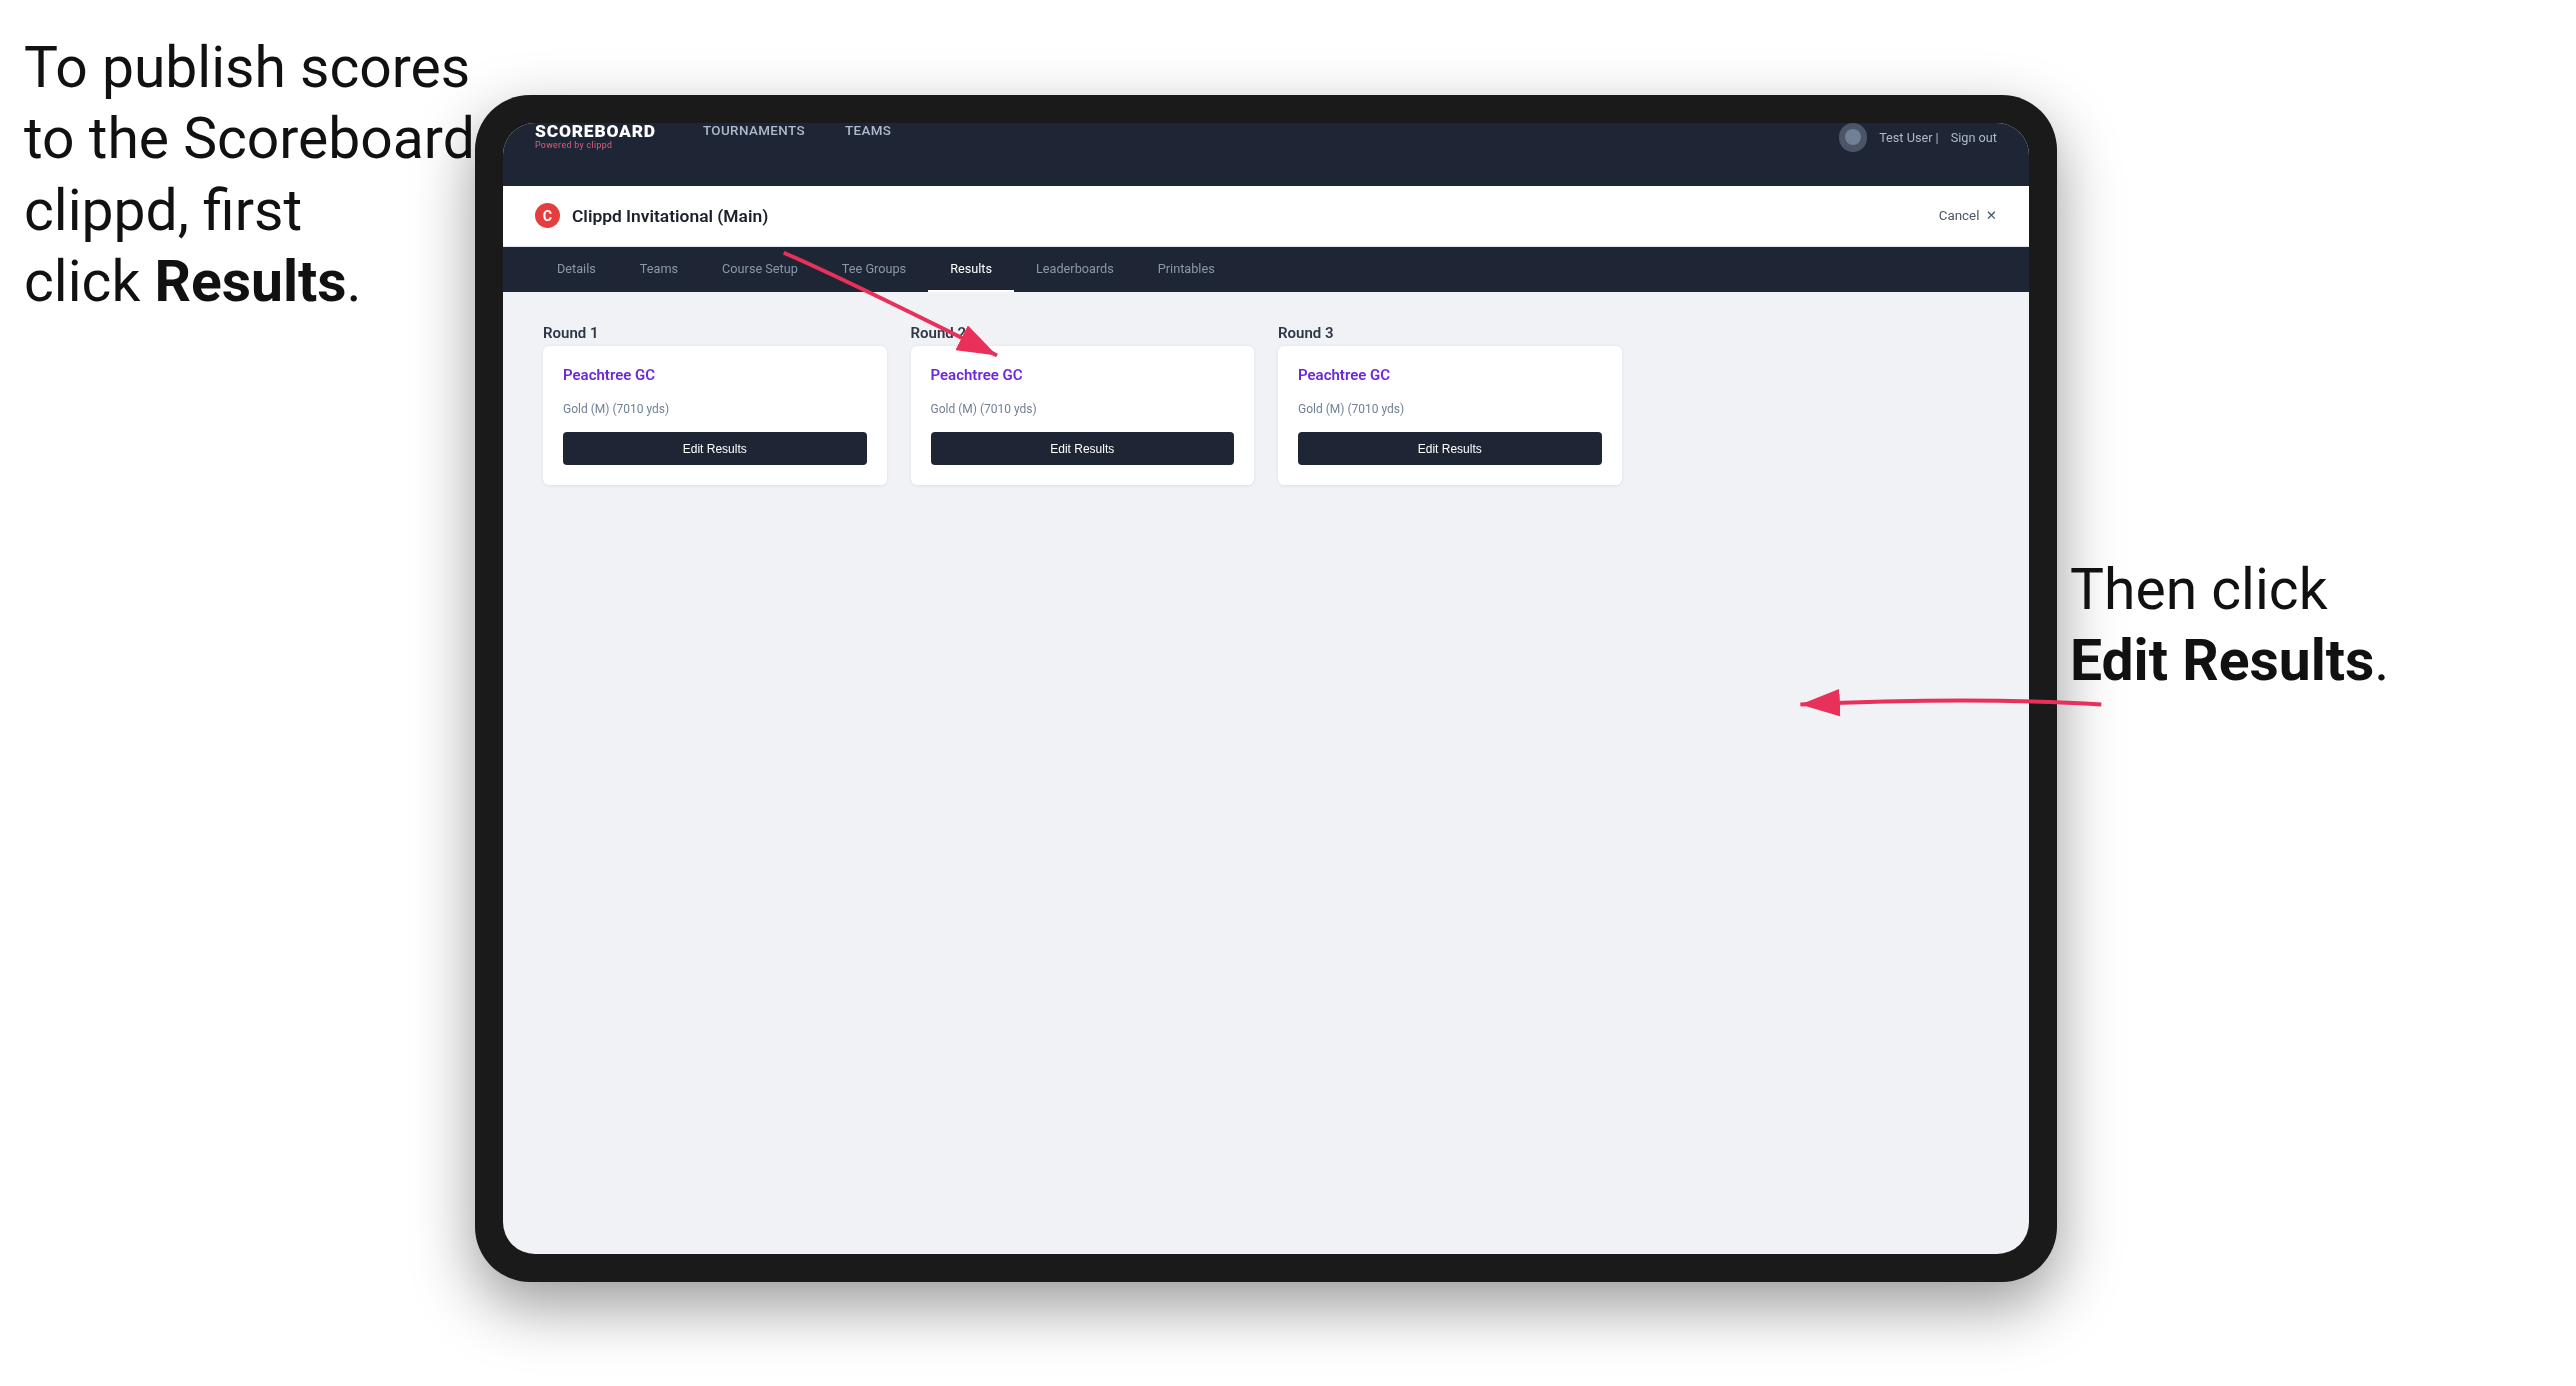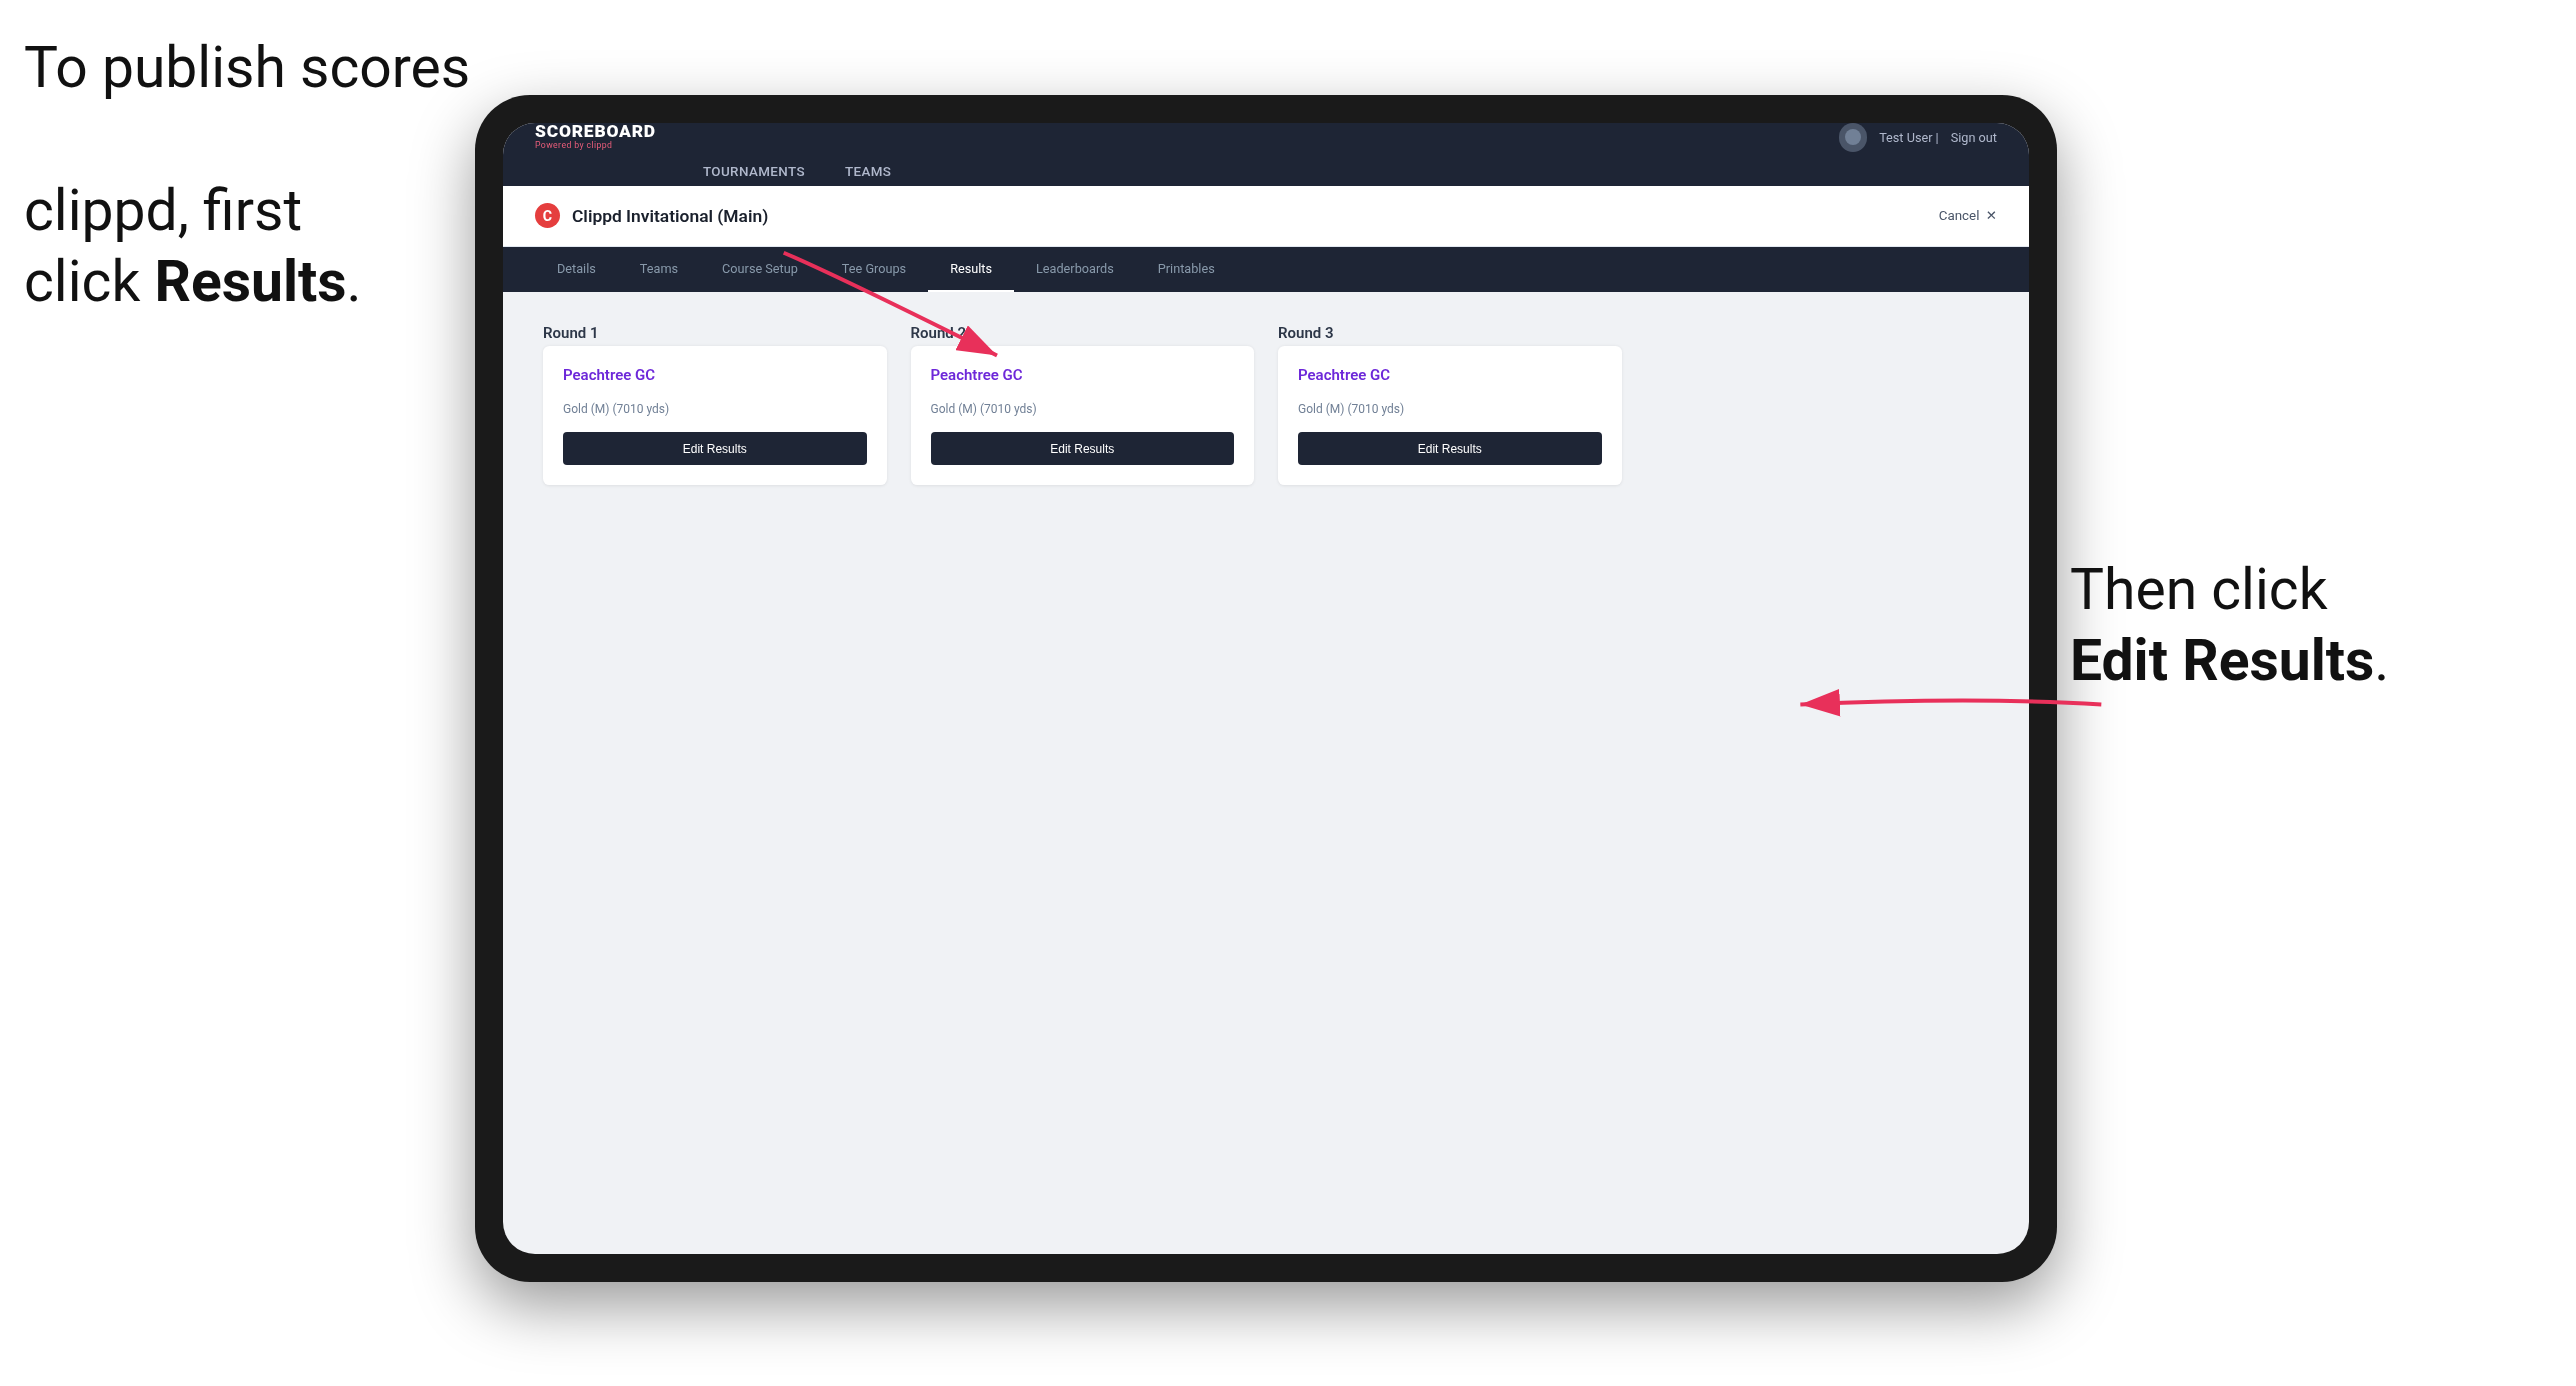--- a/index.html
+++ b/index.html
@@ -103,21 +103,20 @@
       flex: 1;
     }
 
     .nav-link {
       color: #b0b8cc;
       font-size: 13.4px;
       font-weight: 500;
       letter-spacing: 0.4px;
       cursor: pointer;
       text-transform: uppercase;
-      margin-top: 41px;
     }
 
     .nav-right {
       display: flex;
       align-items: center;
       gap: 12px;
     }
 
     .user-avatar {
       width: 28.5px;
@@ -290,21 +289,21 @@
     
     .arrow-svg {
       overflow: visible;
     }
   </style>
 </head>
 <body>
 
 <div class="instruction-text">
   <span>To publish scores</span><br>
-  <br>
+  <span>to the Scoreboard</span><br>
   <span>clippd, first</span><br>
   <span>
     <span>click </span><strong>Results</strong><span>.</span>
   </span>
 </div>
 
 <svg class="arrow-results arrow-svg" width="316" height="158" viewBox="0 0 400 200">
   <defs>
     <marker id="arrowhead1" markerWidth="10" markerHeight="7" refX="10" refY="3.5" orient="auto">
       <polygon points="0 0, 10 3.5, 0 7" fill="#e8305a"></polygon>

